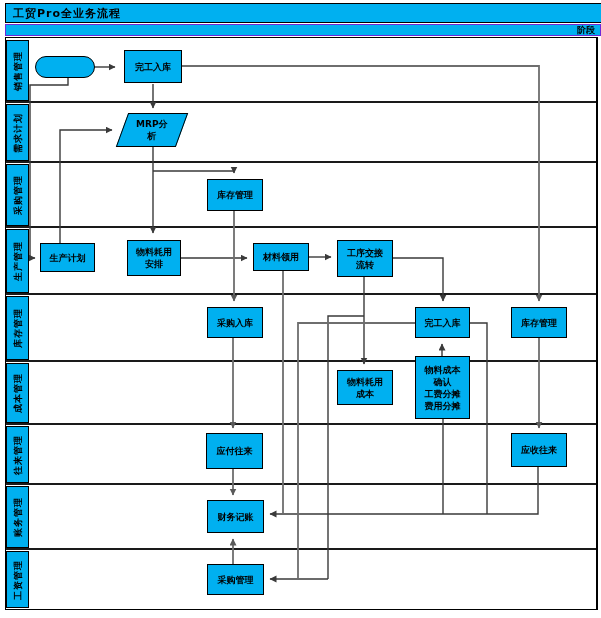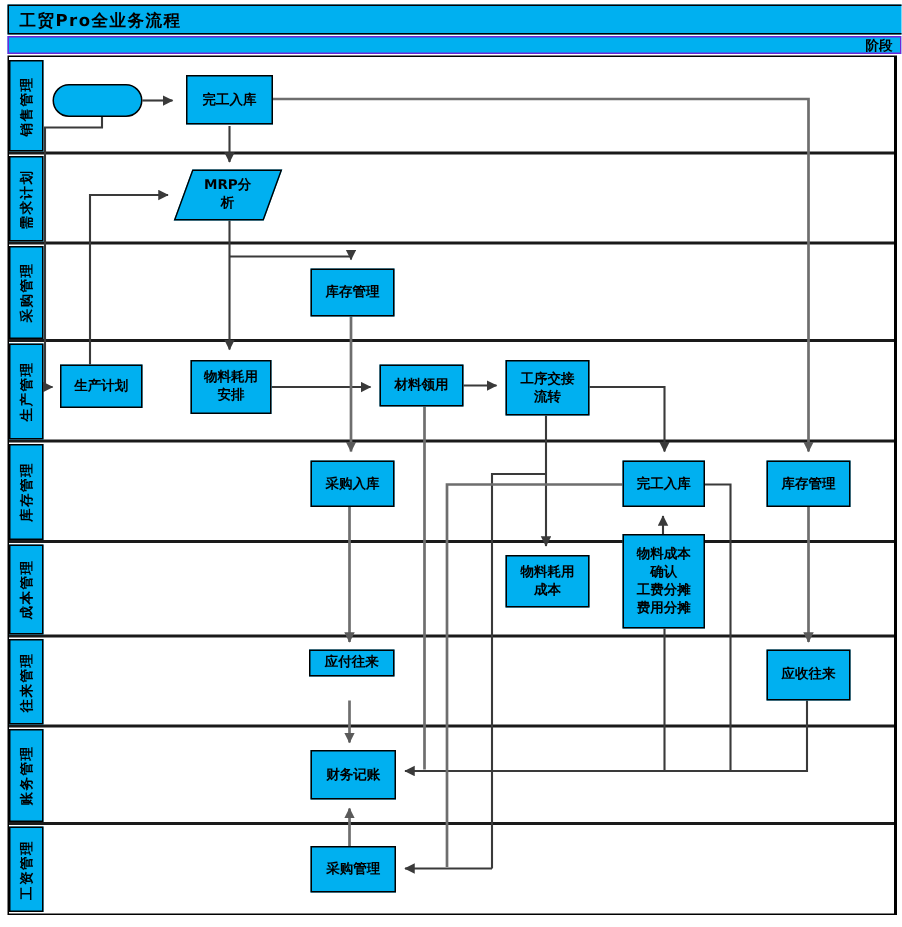--- a/index.html
+++ b/index.html
@@ -140,20 +140,20 @@
   <div class="node" style="left:415px;top:307px;width:55px;height:31px"><span>完工入库</span></div>
   <div class="node" style="left:511px;top:307px;width:56px;height:31px"><span>库存管理</span></div>
 
   <div class="node" style="left:337px;top:370px;width:56px;height:35px"><span>物料耗用
 成本</span></div>
   <div class="node" style="left:415px;top:356px;width:55px;height:63px"><span>物料成本
 确认
 工费分摊
 费用分摊</span></div>
 
-  <div class="node" style="left:206px;top:433px;width:57px;height:18px"><span>应付往来</span></div>
+  <div class="node" style="left:206px;top:433px;width:57px;height:36px"><span>应付往来</span></div>
   <div class="node" style="left:207px;top:500px;width:57px;height:33px"><span>财务记账</span></div>
 
   <div class="node" style="left:511px;top:433px;width:56px;height:34px"><span>应收往来</span></div>
 
   <div class="node" style="left:207px;top:564px;width:57px;height:31px"><span>采购管理</span></div>
 
 </div>
 
 </body></html>

